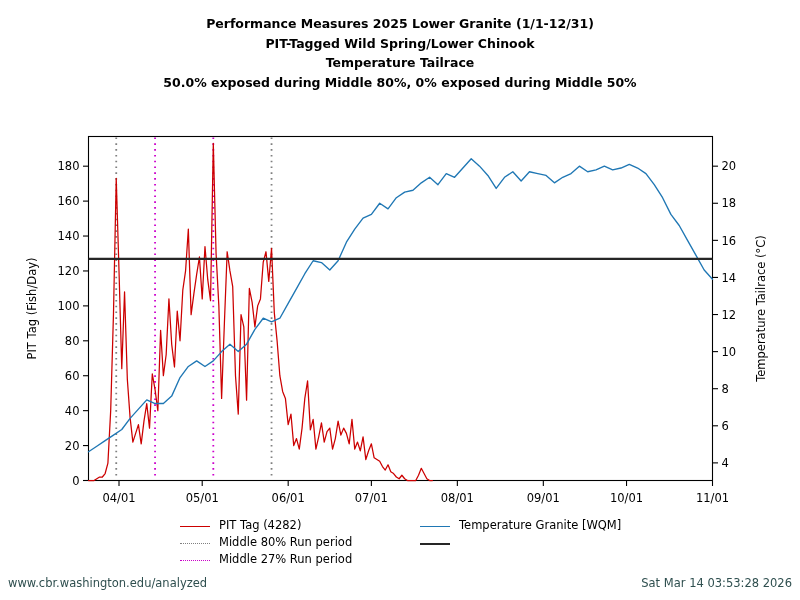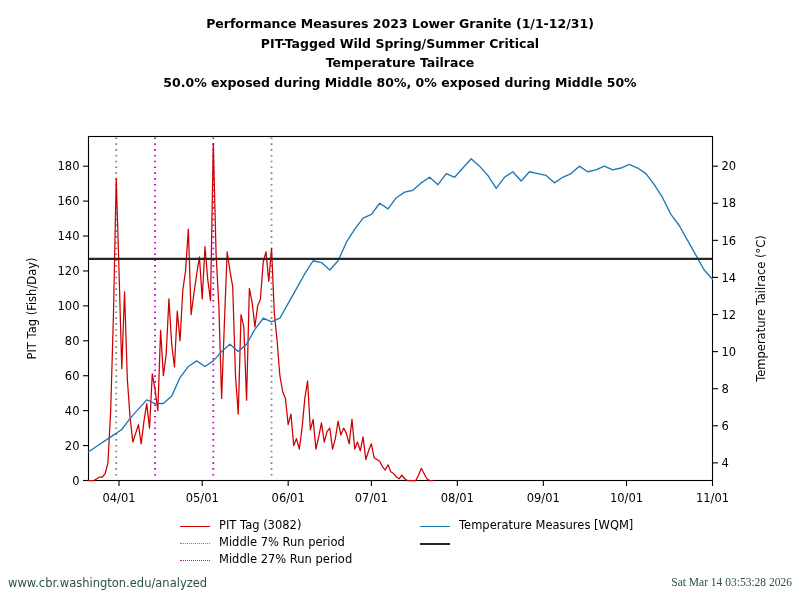--- a/index.html
+++ b/index.html
@@ -96,30 +96,30 @@
     line-height: 13px;
   }
   
   #footer-left, #footer-right {
     position: absolute;
     top: 576px;
     font-size: 11.5px;
     color: #2f4f4f;
   }
   #footer-left  { left: 8px; }
-  #footer-right { right: 8px; font-family: Liberation Serif, serif; }
+  #footer-right { right: 8px; }
 </style>
 </head>
 <body>
 
 <div id="page">
 
   <div class="titles">
-    <div>Performance Measures 2023 Lower Granite (1/1-12/31)</div>
-    <div>PIT-Tagged Wild Spring/Summer Critical</div>
+    <div>Performance Measures 2025 Lower Granite (1/1-12/31)</div>
+    <div>PIT-Tagged Wild Spring/Lower Chinook</div>
     <div>Temperature Tailrace</div>
     <div>50.0% exposed during Middle 80%, 0% exposed during Middle 50%</div>
   </div>
 
   <div id="plot-wrap">
     <svg id="chart-svg" width="800" height="600">
         <rect x="88.5" y="136.5" width="624" height="344" fill="none" stroke="#000" stroke-width="1.1"></rect>
         <line x1="119.00666666666666" y1="480.5" x2="119.00666666666666" y2="486" stroke="#000" stroke-width="1.1"></line>
         <text x="119.00666666666666" y="501.5" text-anchor="middle" class="ticklabel">04/01</text>
         <line x1="202.20666666666668" y1="480.5" x2="202.20666666666668" y2="486" stroke="#000" stroke-width="1.1"></line>
@@ -185,41 +185,41 @@
         <line x1="88.5" y1="258.89353099730465" x2="712.5" y2="258.89353099730465" stroke="#262626" stroke-width="2.3"></line>
       </svg>
   </div>
 
   <div id="legend">
     <div class="legend-col left">
       <div class="legend-row">
         <span class="legend-sample">
             <i style="border-top:1.6px solid #cc0000;"></i>
           </span>
-        <span class="legend-label">PIT Tag (3082)</span>
+        <span class="legend-label">PIT Tag (4282)</span>
       </div>
       <div class="legend-row">
         <span class="legend-sample">
             <i style="border-top:1.8px dotted #808080;"></i>
           </span>
-        <span class="legend-label">Middle 7% Run period</span>
+        <span class="legend-label">Middle 80% Run period</span>
       </div>
       <div class="legend-row">
         <span class="legend-sample">
             <i style="border-top:1.8px dotted #cc00cc;"></i>
           </span>
         <span class="legend-label">Middle 27% Run period</span>
       </div>
     </div>
     <div class="legend-col right">
       <div class="legend-row">
         <span class="legend-sample">
             <i style="border-top:1.6px solid #1f77b4;"></i>
           </span>
-        <span class="legend-label">Temperature Measures [WQM]</span>
+        <span class="legend-label">Temperature Granite [WQM]</span>
       </div>
       <div class="legend-row">
         <span class="legend-sample">
             <i style="border-top:2.2px solid #262626;"></i>
           </span>
       </div>
     </div>
   </div>
 
   <div id="footer-left">www.cbr.washington.edu/analyzed</div>

